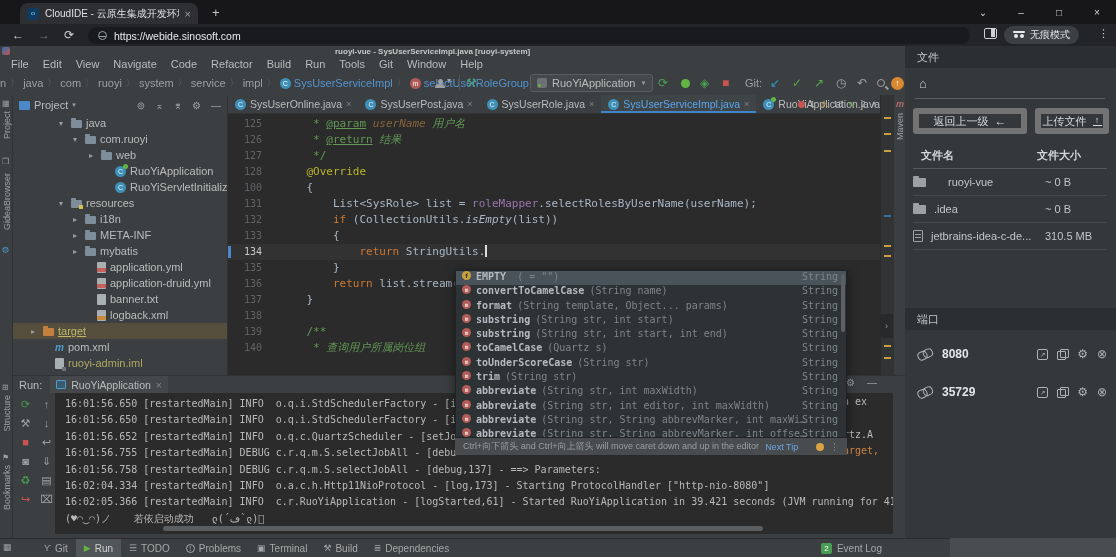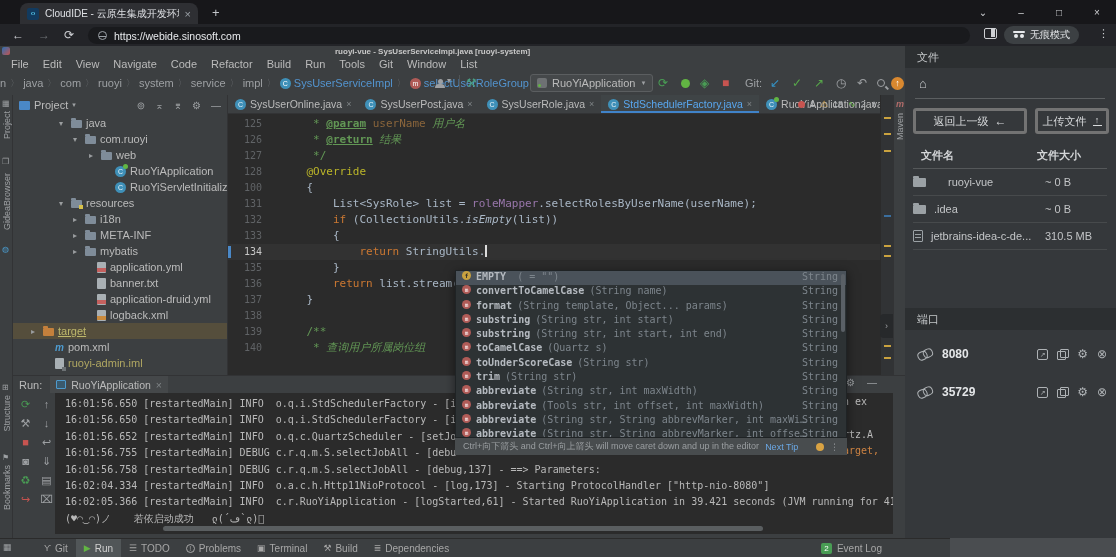--- a/index.html
+++ b/index.html
@@ -104,22 +104,22 @@
   .etab.active { background:#3f4446; color:#59a7f0; box-shadow:inset 0 -2px 0 #4083c9; }
   .code { position:relative; padding-top:2px; font-family:"DejaVu Sans Mono",monospace; font-size:11px; }
   .cl { height:16px; line-height:16px; white-space:pre; display:flex; position:relative; }
   .cl .gut { width:44px; flex:none; text-align:right; padding-right:10px; color:#606366; font-size:10px; }
   .cl .body { padding-left:8px; }
   .cl.cur { background:#323232; }
   .cl.cur .gut { color:#c8c8c8; }
   .cl.cur:before { content:""; position:absolute; left:0; top:2px; width:3px; height:12px; background:#4a88c7; }
   .gut-ov { position:absolute; left:48px; top:2px; font-size:9px; color:#b26c6a; }
   .t{color:#a9b7c6} .k{color:#cc7832} .m{color:#ffc66b} .an{color:#bbb529}
-  .d{color:#629755} .dt{color:#629755;font-weight:bold;text-decoration:underline}
-  .dp{color:#8a653b;} .dc{color:#629755;font-style:italic}
+  .d{color:#629755} .dt{color:#629755;font-weight:normal;text-decoration:underline}
+  .dp{color:#8a653b;font-style:italic} .dc{color:#629755;font-style:italic}
   .f{color:#9876aa} .i{font-style:italic;color:#a9b7c6}
   .caret { display:inline-block; width:1.5px; height:12px; background:#dcdcdc; vertical-align:-2px; }
   .inspections { left:798px; top:53px; display:flex; align-items:center; gap:5px; font-size:9px; color:#b3b6b8; }
   .err-dot { width:7px; height:7px; border-radius:50%; background:#c75450; }
   .warn { color:#d9a343; } .typo { color:#62b543; }
   .estripe { left:880px; top:49px; width:13px; height:326px; background:#313335; border-left:1px solid #2b2b2b; }
   .mark { position:absolute; left:3px; width:7px; height:2px; background:#c9a23f; }
   .mark.b { background:#3a6e9e; }
   .mavenbar { left:893px; top:49px; width:12px; height:443px; background:#3c3f41; border-left:1px solid #323335; }
   .expander { left:880px; top:268px; width:13px; height:24px; background:#27292b; border-radius:4px 0 0 4px;
@@ -171,21 +171,21 @@
   .eventlog { margin-left:auto; margin-right:68px; display:flex; align-items:center; gap:5px; }
   .ev-badge { width:11px; height:11px; border-radius:2px; background:#499c54; color:#fff; font-size:8px;
     line-height:11px; text-align:center; }
   .sb-corner { position:absolute; left:3px; top:542px; font-size:9px; color:#9da0a3; z-index:41; }
 
   
   .webpanel { left:905px; top:46px; width:211px; height:492px; background:#35383b; color:#c5c8ca; }
   .wp-strip { height:22px; background:#2c2f31; display:flex; align-items:center; padding-left:12px; font-size:11px; }
   .wp-home { left:14px; top:30px; font-size:13px; color:#c8cacc; }
   .wp-rule { left:10px; top:52px; width:190px; border-bottom:1px solid #5c5f61; }
-  .wp-btn { top:62px; height:26px; border:3px solid #737373; border-radius:3px; display:flex; align-items:center;
+  .wp-btn { top:62px; height:26px; border:6px solid #737373; border-radius:3px; display:flex; align-items:center;
     justify-content:center; gap:6px; font-size:11px; color:#d8dadc; }
   .ic-back { font-size:12px; }
   .ic-up { position:relative; width:9px; height:10px; border-bottom:1.5px solid #d8dadc; text-align:center;
     font-size:9px; line-height:9px; }
   .wp-th { top:102px; font-size:11px; font-weight:bold; color:#d4d6d8; }
   .wp-thline { left:8px; top:122px; width:194px; border-bottom:1px solid #55585a; }
   .wp-row { left:8px; width:194px; height:27px; display:flex; align-items:center; gap:8px;
     border-bottom:1px solid #474a4c; font-size:11px; color:#c3c5c7; }
   .wp-size { position:absolute; left:132px; }
   .wfolder { width:13px; height:9px; background:#9ba1a5; border-radius:1px; position:relative; flex:none; }
@@ -249,21 +249,21 @@
         <div class="menu-item">Edit</div>
         <div class="menu-item">View</div>
         <div class="menu-item">Navigate</div>
         <div class="menu-item">Code</div>
         <div class="menu-item">Refactor</div>
         <div class="menu-item">Build</div>
         <div class="menu-item">Run</div>
         <div class="menu-item">Tools</div>
         <div class="menu-item">Git</div>
         <div class="menu-item">Window</div>
-        <div class="menu-item">List</div>
+        <div class="menu-item">Help</div>
       </div>
     <div class="abs toolbar">
       <div class="breadcrumbs">
           <span class="crumb">
             <span>n</span>
           </span>
           <span class="crumb-sep">〉</span>
           <span class="crumb">
             <span>java</span>
           </span>
@@ -391,27 +391,27 @@
             <span class="fold"></span>
             <span class="lbl">mybatis</span>
           </div>
           <div class="tree-row" style="padding-left: 72px;">
             <span class="chev"></span>
             <span class="doc yml"></span>
             <span class="lbl">application.yml</span>
           </div>
           <div class="tree-row" style="padding-left: 72px;">
             <span class="chev"></span>
+            <span class="doc yml"></span>
+            <span class="lbl">application-druid.yml</span>
+          </div>
+          <div class="tree-row" style="padding-left: 72px;">
+            <span class="chev"></span>
             <span class="doc"></span>
             <span class="lbl">banner.txt</span>
-          </div>
-          <div class="tree-row" style="padding-left: 72px;">
-            <span class="chev"></span>
-            <span class="doc yml"></span>
-            <span class="lbl">application-druid.yml</span>
           </div>
           <div class="tree-row" style="padding-left: 72px;">
             <span class="chev"></span>
             <span class="doc xml"></span>
             <span class="lbl">logback.xml</span>
           </div>
           <div class="tree-row selected excluded" style="padding-left: 18px;">
             <span class="chev">▸</span>
             <span class="fold ex"></span>
             <span class="lbl">target</span>
@@ -441,21 +441,21 @@
             <span>SysUserPost.java</span>
             <span class="x">×</span>
           </div>
           <div class="etab">
             <span class="cicon">C</span>
             <span>SysUserRole.java</span>
             <span class="x">×</span>
           </div>
           <div class="etab active">
             <span class="cicon">C</span>
-            <span>StdSchedulerFactory.java</span>
+            <span>SysUserServiceImpl.java</span>
             <span class="x">×</span>
           </div>
           <div class="etab">
             <span class="cicon run">C</span>
             <span>RuoYiApplication.java</span>
           </div>
         </div>
       <div class="code" id="code">
           <div class="cl"><span class="gut">125</span><span class="body"><span class="d">     * </span><span class="dt">@param</span><span class="dp"> userName </span><span class="dc">用户名</span></span></div>
           <div class="cl"><span class="gut">126</span><span class="body"><span class="d">     * </span><span class="dt">@return</span><span class="dc"> 结果</span></span></div>
@@ -553,21 +553,21 @@
   <div class="abs popup" id="popup">
       <div class="prow sel"><span class="picon f">f</span><span class="pname">EMPTY</span><span> ( = "")</span><span class="ptype">String</span></div>
       <div class="prow"><span class="picon m">m</span><span class="pname">convertToCamelCase</span><span>(String name)</span><span class="ptype">String</span></div>
       <div class="prow"><span class="picon m">m</span><span class="pname">format</span><span>(String template, Object... params)</span><span class="ptype">String</span></div>
       <div class="prow"><span class="picon m">m</span><span class="pname">substring</span><span>(String str, int start)</span><span class="ptype">String</span></div>
       <div class="prow"><span class="picon m">m</span><span class="pname">substring</span><span>(String str, int start, int end)</span><span class="ptype">String</span></div>
       <div class="prow"><span class="picon m">m</span><span class="pname">toCamelCase</span><span>(Quartz s)</span><span class="ptype">String</span></div>
       <div class="prow"><span class="picon m">m</span><span class="pname">toUnderScoreCase</span><span>(String str)</span><span class="ptype">String</span></div>
       <div class="prow"><span class="picon m">m</span><span class="pname">trim</span><span>(String str)</span><span class="ptype">String</span></div>
       <div class="prow"><span class="picon m">m</span><span class="pname">abbreviate</span><span>(String str, int maxWidth)</span><span class="ptype">String</span></div>
-      <div class="prow"><span class="picon m">m</span><span class="pname">abbreviate</span><span>(Tools str, int offset, int maxWidth)</span><span class="ptype">String</span></div>
+      <div class="prow"><span class="picon m">m</span><span class="pname">abbreviate</span><span>(String str, int editor, int maxWidth)</span><span class="ptype">String</span></div>
       <div class="prow"><span class="picon m">m</span><span class="pname">abbreviate</span><span>(String str, String abbrevMarker, int maxWi…</span><span class="ptype">String</span></div>
       <div class="prow"><span class="picon m">m</span><span class="pname">abbreviate</span><span>(String str, String abbrevMarker, int offse…</span><span class="ptype">String</span></div>
       <div class="pthumb"></div>
     </div>
   <div class="abs hintbar">
     <span>Ctrl+向下箭头 and Ctrl+向上箭头 will move caret down and up in the editor</span>
     <span class="hint-link">Next Tip</span>
     <span class="bulb"></span>
     <span>⋮</span>
   </div>

